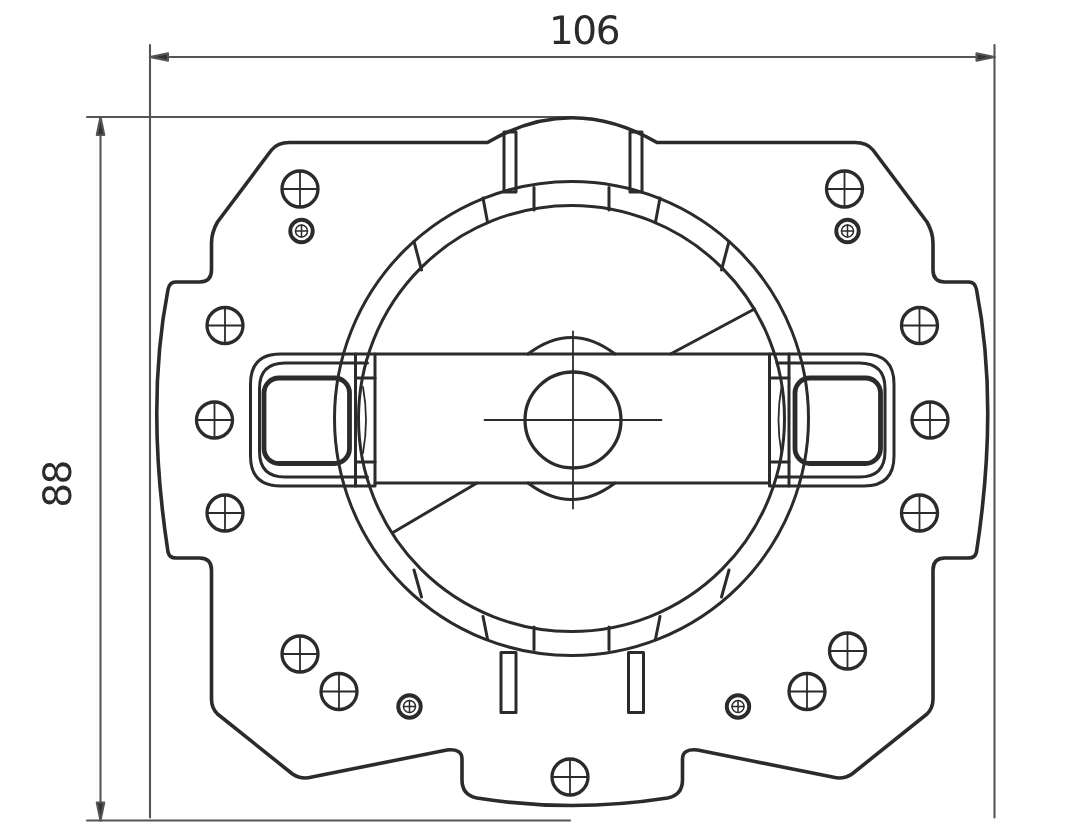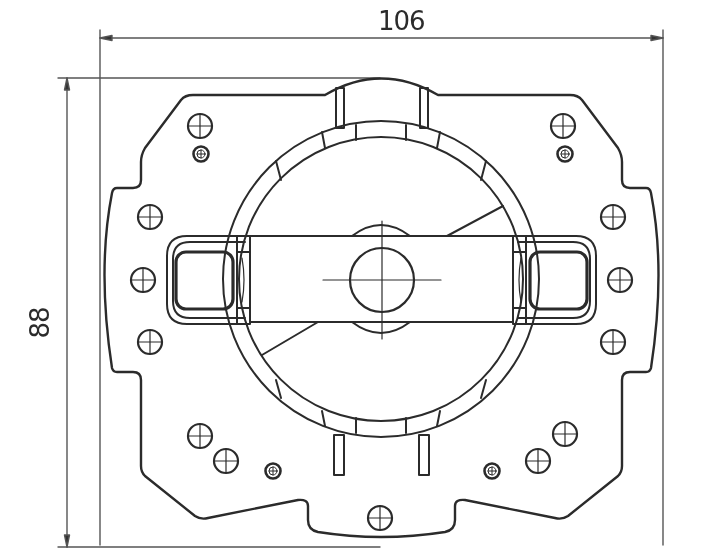--- a/index.html
+++ b/index.html
@@ -1,19 +1,19 @@
 <!DOCTYPE html>
 <html><head>
   <meta charset="utf-8">
   <style>
     html, body { margin: 0; padding: 0; background: #ffffff; }
     body { width: 712px; height: 557px; overflow: hidden; position: relative; font-family: "Liberation Sans", sans-serif; }
     svg { position: absolute; left: 0; top: 0; }
     .dim-text { position: absolute; color: #2b2b2b; font-family: "DejaVu Sans", sans-serif; font-size: 26px; letter-spacing: -1px; line-height: 1; }
-    #dim-width-label { left: 378px; top: 8px; }
+    #dim-width-label { left: 366px; top: 8px; }
     #dim-height-label { left: 24px; top: 310px; transform: rotate(-90deg); transform-origin: center; }
   </style>
 </head>
 <body>
 
 <div class="dim-text" id="dim-width-label">106</div>
 <div class="dim-text" id="dim-height-label">88</div>
 
 <svg width="712" height="557" viewBox="0 0 712 557" fill="none" stroke="#2b2b2b" stroke-linecap="round" stroke-linejoin="round">
   <defs>

